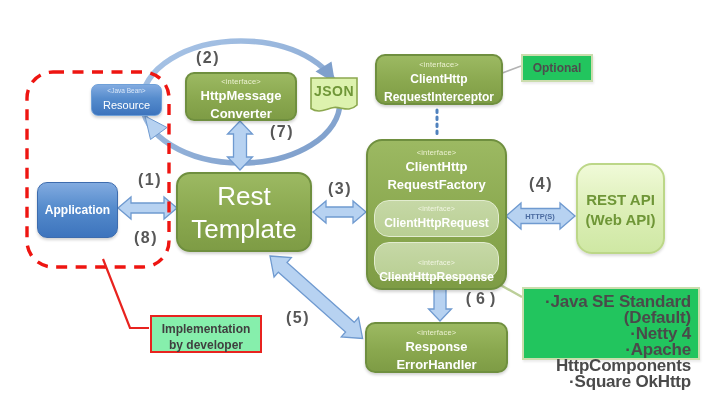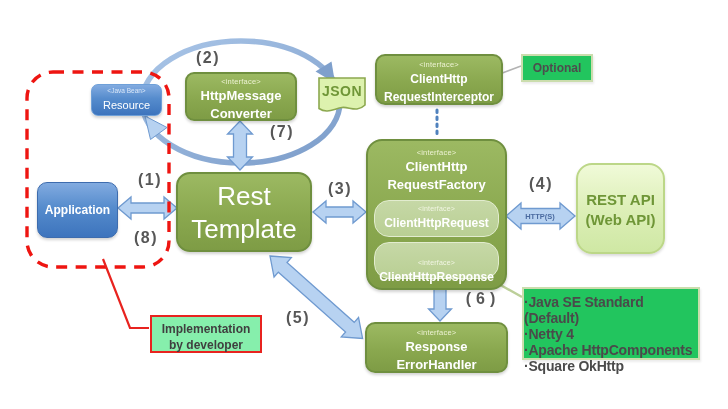--- a/index.html
+++ b/index.html
@@ -39,28 +39,28 @@
     position:absolute;box-sizing:border-box;background:#22c55e;
     border:2px solid #cbddad;box-shadow:1px 2px 2px rgba(0,0,0,0.08);
     color:#4d4d4d;font-weight:700;text-align:center;
   }
   #rest-api{
     background:linear-gradient(180deg,#f0fad8 0%,#ddefb8 50%,#cfe8a4 100%);
     border:2px solid #bcd788;border-radius:16px;
     color:#6f9637;font-weight:800;font-size:15px;line-height:20px;
     box-shadow:0 2px 3px rgba(0,0,0,0.15);
   }
-  #impl-list{text-align:left;font-size:14px;font-weight:700;line-height:16px;
-    padding:5px 0;letter-spacing:-0.2px;color:#4a4a4a;}
+  #impl-list{text-align:right;font-size:17px;font-weight:700;line-height:16px;
+    padding:5px 7px;letter-spacing:-0.2px;color:#4a4a4a;}
   #impl-note{
     position:absolute;box-sizing:border-box;background:#86efac;border:2.5px solid #e8231f;
     color:#3f3f3f;font-weight:800;font-size:12px;line-height:16px;text-align:center;
     padding-top:4px;
   }
-  #json-flag{position:absolute;left:318px;top:77px;width:48px;height:40px;}
+  #json-flag{position:absolute;left:310px;top:77px;width:48px;height:40px;}
   #json-flag .txt{
     position:absolute;left:0;top:6px;width:48px;text-align:center;
     font-size:14px;font-weight:800;color:#6f9637;letter-spacing:0.5px;
   }
   #http-label{
     position:absolute;left:512px;top:212px;width:56px;text-align:center;
     font-size:7.5px;font-weight:700;color:#4a6aa0;z-index:2;
   }
 </style>
 </head>

